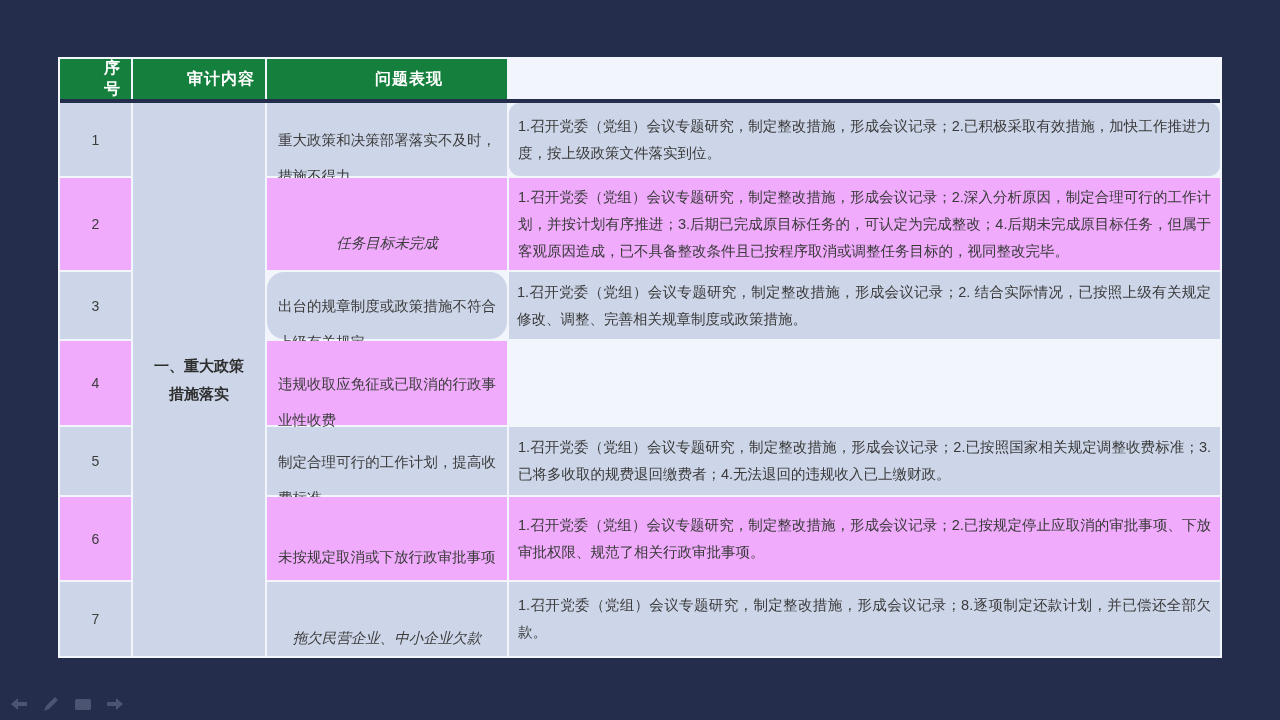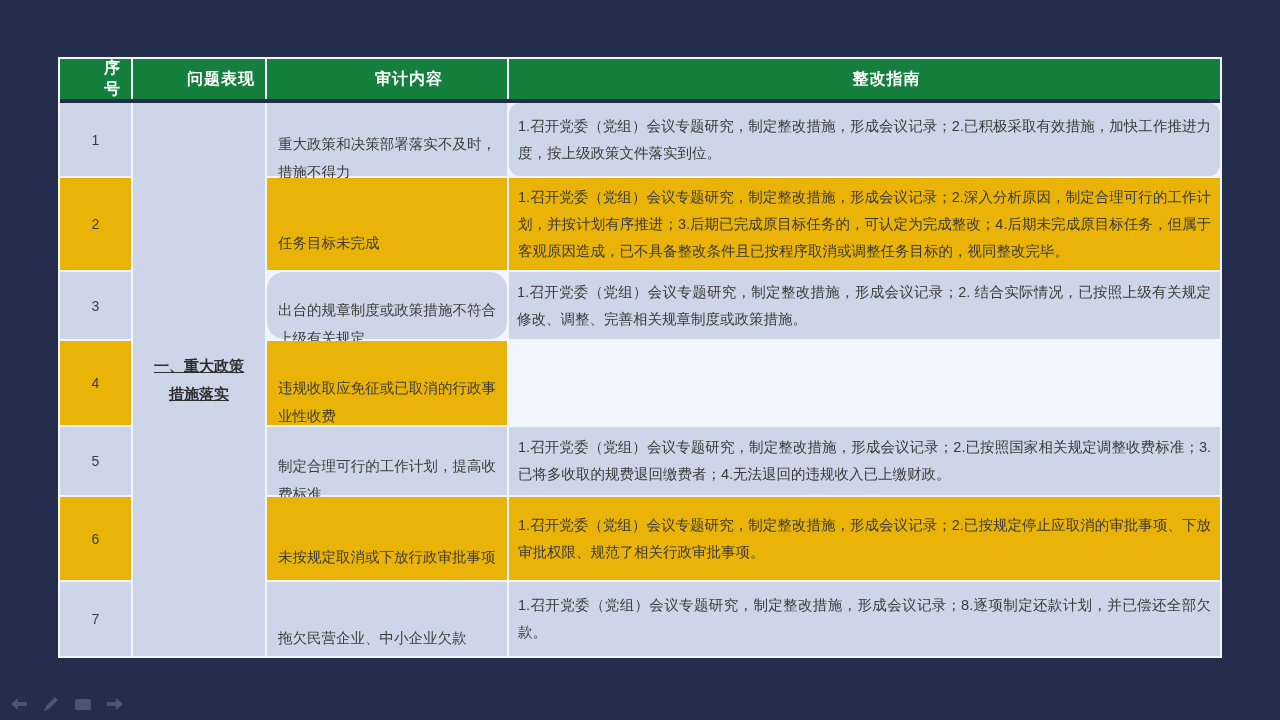--- a/index.html
+++ b/index.html
@@ -51,43 +51,42 @@
     grid-template-rows: 73px 92px 67px 84px 68px 83px 74px;
   }
   .cell {
     display: flex;
     align-items: center;
     color: #3c3c3c;
     font-size: 14.5px;
     box-sizing: border-box;
   }
   .band-a { background: #cdd6e9; }
-  .band-b { background: #eab308; }
+  .band-b { background: #f0abfc; }
   .num-cell { justify-content: center; font-size: 14px; }
   .merged-cell {
     grid-column: 2;
     grid-row: 1 / span 7;
     background: #cdd6e9;
     justify-content: center;
     text-align: center;
     font-weight: bold;
     font-size: 15px;
     color: #2e2e2e;
     padding: 0 14px;
     line-height: 28px;
-    text-decoration: underline;
   }
   .problem-cell { padding: 0 11px; }
   .problem-cell .txt {
     width: 100%;
-    line-height: 28px;
+    line-height: 36px;
     text-align: justify;
     margin-top: 37px;
   }
-  .problem-cell.centered .txt { text-align: left; }
+  .problem-cell.centered .txt { text-align: center; font-style: italic; }
   .guide-cell { padding: 0 9px; }
   .guide-cell .txt {
     width: 100%;
     line-height: 27px;
     text-align: justify;
     color: #3a3a3a;
   }
   .presenter-controls {
     position: absolute;
     left: 10px;
@@ -109,23 +108,22 @@
 </style>
 </head>
 <body>
 
 <div class="stage">
 
   <div class="audit-table">
 
     <div class="header-grid">
       <div class="header-cell">序号</div>
+      <div class="header-cell">审计内容</div>
       <div class="header-cell">问题表现</div>
-      <div class="header-cell">审计内容</div>
-      <div class="header-cell">整改指南</div>
     </div>
 
     <div class="header-spacer"></div>
 
     <div class="body-grid">
       <div class="cell merged-cell">一、重大政策措施落实</div>
 
       <div class="cell num-cell band-a" style="grid-column:1;grid-row:1;">1</div>
       <div class="cell problem-cell band-a" style="grid-column:3;grid-row:1;">
           <div class="txt">重大政策和决策部署落实不及时，措施不得力</div>

